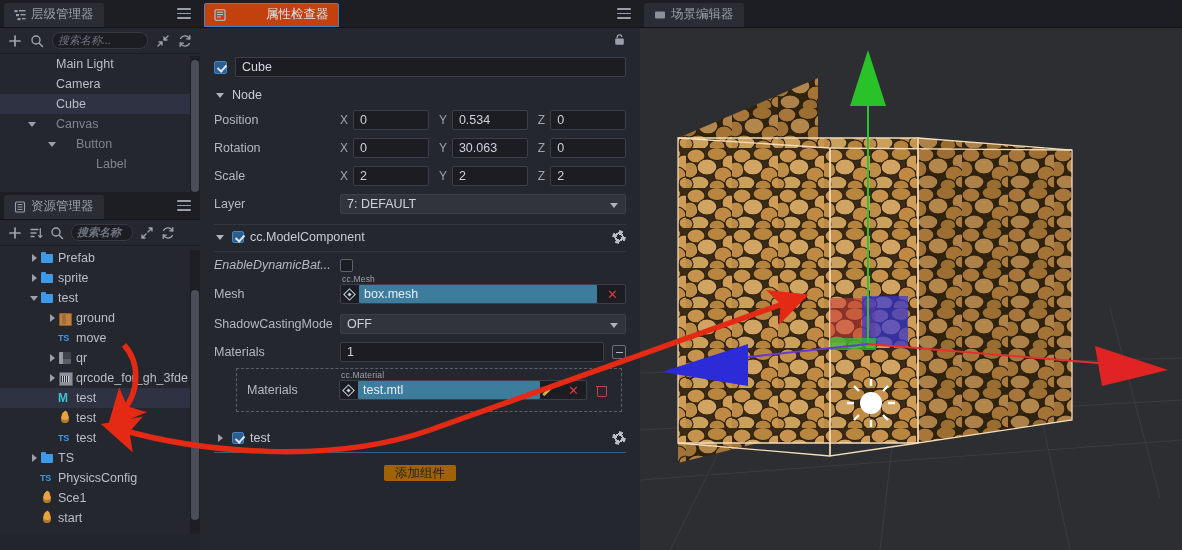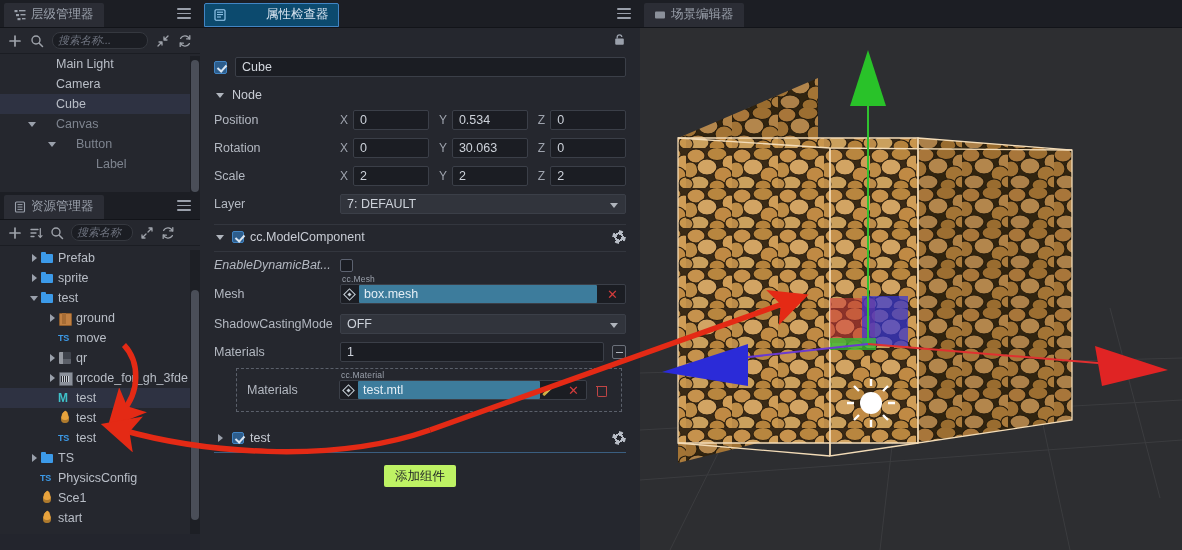--- a/index.html
+++ b/index.html
@@ -24,21 +24,21 @@
   .tab {
     height: 24px; margin: 2px 0 0 4px;
     display: flex; align-items: center; gap: 5px;
     padding: 0 9px;
     font-size: 12.5px;
     color: #8d929c;
     border-radius: 2px 2px 0 0;
     white-space: nowrap;
   }
   .tab.active {
-    background: #0c4a6e;
+    background: #c2410c;
     border: 1px solid #4285c4;
     color: #d8e4f0;
     gap: 40px;
   }
   .tab.plain { color: #9aa0ab; background: #23252c; border: 1px solid transparent; }
   .tab-ico { width: 12px; height: 12px; display: inline-block; position: relative; flex: 0 0 auto; }
   .hamburger {
     position: absolute; right: 9px; top: 8px;
     width: 14px; height: 11px; cursor: default;
   }
@@ -263,21 +263,21 @@
     content:""; position:absolute; left:3px; top:6px; width:7px; height:1.4px; background:#b0b5bd;
   }
   .nested-box {
     margin: 2px 18px 0 36px;
     border: 1px dashed #5b606b;
     padding: 6px 0 6px 0;
   }
   .nested-box .prow { padding-left: 10px; }
   .nested-box .plabel { width: 92px; }
   .addbtn {
-    margin: 12px auto 0 auto; width: 72px; height: 22px; background: #bef264;
+    margin: 12px auto 0 auto; width: 72px; height: 16px; background: #a16207;
     border-radius: 2px; color: #1d1f25; font-size: 12.5px;
     display: flex; align-items: center; justify-content: center;
   }
 
   
   #viewport { position: absolute; background: #2d2e31; overflow: hidden; }
 
   
   #annot { position: absolute; left:0; top:0; width:1182px; height:550px; pointer-events:none; }
 </style>
@@ -404,21 +404,21 @@
             <path d="M2 3.5h7M2 7h5M2 10.5h3" stroke="#c0c5cd" stroke-width="1.3" stroke-linecap="round"></path>
             <path d="M11.3 2.6v8.8M9.6 9.7l1.7 1.7 1.7-1.7" stroke="#c0c5cd" stroke-width="1.2" fill="none" stroke-linecap="round"></path>
           </svg>
       </span>
       <span class="ticon">
         <svg width="14" height="14" viewBox="0 0 14 14">
             <circle cx="6" cy="6" r="4" fill="none" stroke="#c0c5cd" stroke-width="1.4"></circle>
             <path d="M9.2 9.2L12.5 12.5" stroke="#c0c5cd" stroke-width="1.5" stroke-linecap="round"></path>
           </svg>
       </span>
-      <div class="searchbox" style="flex:0 0 62px;">
+      <div class="searchbox" style="flex:0 0 62px;font-weight:bold;">
         <span>搜索名称</span>
       </div>
       <span class="ticon">
         <svg width="14" height="14" viewBox="0 0 14 14">
             <path d="M8 6l4-4M12 2H9M12 2v3" stroke="#c0c5cd" stroke-width="1.3" fill="none" stroke-linecap="round"></path>
             <path d="M6 8l-4 4M2 12h3M2 12V9" stroke="#c0c5cd" stroke-width="1.3" fill="none" stroke-linecap="round"></path>
           </svg>
       </span>
       <span class="ticon">
         <svg width="14" height="14" viewBox="0 0 14 14">

